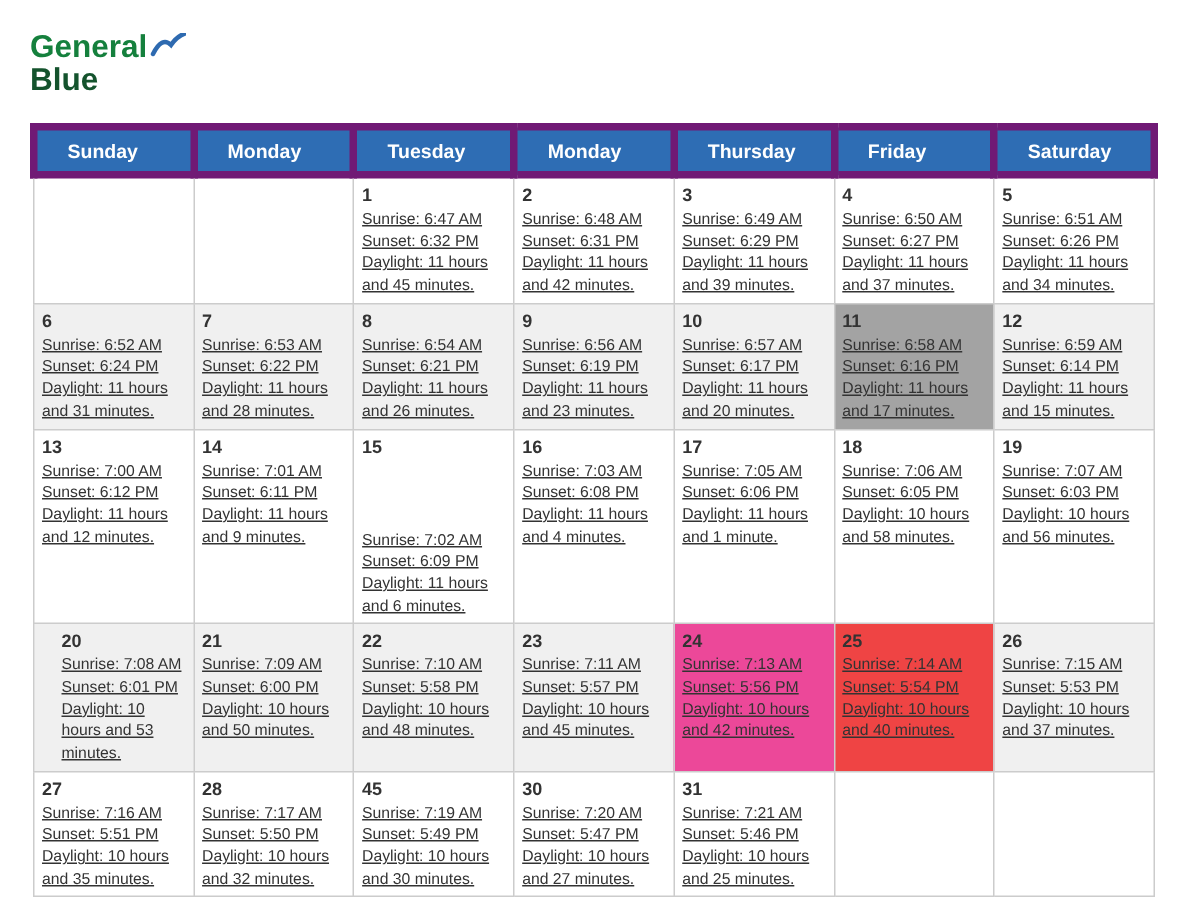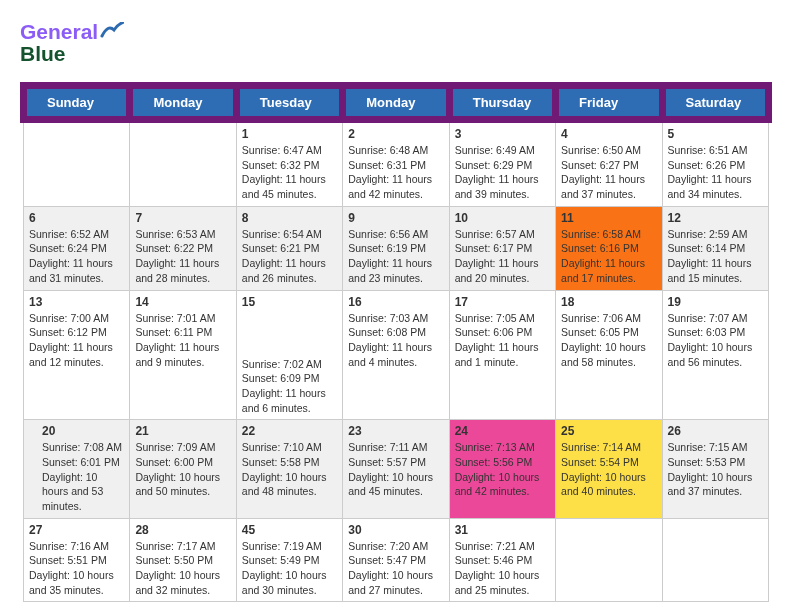--- a/index.html
+++ b/index.html
@@ -39,21 +39,21 @@
       border-collapse: collapse;
       font-size: 11px;
     }
     .calendar th {
       background-color: #2e6db4;
       color: #fff;
       padding: 6px 20px;
       text-align: left;
       font-size: 13px;
       font-weight: bold;
-      border: 7px solid #701a75;
+      border: 5px solid #701a75;
     }
     .calendar td {
       vertical-align: top;
       border: 1px solid #ccc;
       padding: 4px 5px;
       width: calc(100% / 7);
       min-height: 80px;
       background: #fff;
     }
     .calendar tr:nth-child(even) td {
@@ -62,35 +62,36 @@
     .day-num {
       font-size: 12px;
       font-weight: bold;
       color: #333;
       margin-bottom: 2px;
     }
     .day-info {
       color: #333;
       line-height: 1.4;
       font-size: 10.5px;
+      text-decoration: underline;
     }
     .empty-cell {
       background: #f9f9f9;
     }
     .calendar tr:nth-child(even) td.empty-cell {
       background: #efefef;
     }
   </style>
 </head>
 <body>
 
 <div class="header">
   <div class="logo">
   <div style="display:flex;align-items:center;gap:0px;">
-    <span style="font-size:21px;font-weight:bold;color:#8b5cf6;">General</span>
+    <span style="font-size:21px;font-weight:bold;color:#15803d;">General</span>
     <svg width="24" height="18" viewBox="0 0 24 18" style="margin-left:2px;margin-bottom:2px;">
       <path d="M2,14 Q8,2 14,8 Q18,2 24,0" stroke="#2e6ab0" stroke-width="3" fill="none" stroke-linecap="round"></path>
     </svg>
   </div>
   <div style="font-size:21px;font-weight:bold;color:#14532d;margin-top:-2px;">Blue</div>
 </div>
   <div class="title-block">
     <div class="month-title"></div>
     <div class="location"></div>
   </div>
@@ -167,29 +168,29 @@
           <div class="day-info" style="white-space: pre-line;">Sunrise: 6:56 AM
 Sunset: 6:19 PM
 Daylight: 11 hours and 23 minutes.</div>
         </td>
         <td style="background: rgb(240, 240, 240);">
           <div class="day-num">10</div>
           <div class="day-info" style="white-space: pre-line;">Sunrise: 6:57 AM
 Sunset: 6:17 PM
 Daylight: 11 hours and 20 minutes.</div>
         </td>
-        <td style="background: #f97316;">
+        <td style="background: #a3a3a3;">
           <div class="day-num">11</div>
           <div class="day-info" style="white-space: pre-line;">Sunrise: 6:58 AM
 Sunset: 6:16 PM
 Daylight: 11 hours and 17 minutes.</div>
         </td>
         <td style="background: rgb(240, 240, 240);">
           <div class="day-num">12</div>
-          <div class="day-info" style="white-space: pre-line;">Sunrise: 2:59 AM
+          <div class="day-info" style="white-space: pre-line;">Sunrise: 6:59 AM
 Sunset: 6:14 PM
 Daylight: 11 hours and 15 minutes.</div>
         </td>
       </tr>
       <tr>
         <td>
           <div class="day-num">13</div>
           <div class="day-info" style="white-space: pre-line;">Sunrise: 7:00 AM
 Sunset: 6:12 PM
 Daylight: 11 hours and 12 minutes.</div>
@@ -255,21 +256,21 @@
           <div class="day-info" style="white-space: pre-line;">Sunrise: 7:11 AM
 Sunset: 5:57 PM
 Daylight: 10 hours and 45 minutes.</div>
         </td>
         <td style="background: #ec4899;">
           <div class="day-num">24</div>
           <div class="day-info" style="white-space: pre-line;">Sunrise: 7:13 AM
 Sunset: 5:56 PM
 Daylight: 10 hours and 42 minutes.</div>
         </td>
-        <td style="background: #fde047;">
+        <td style="background: #ef4444;">
           <div class="day-num">25</div>
           <div class="day-info" style="white-space: pre-line;">Sunrise: 7:14 AM
 Sunset: 5:54 PM
 Daylight: 10 hours and 40 minutes.</div>
         </td>
         <td style="background: rgb(240, 240, 240);">
           <div class="day-num">26</div>
           <div class="day-info" style="white-space: pre-line;">Sunrise: 7:15 AM
 Sunset: 5:53 PM
 Daylight: 10 hours and 37 minutes.</div>

